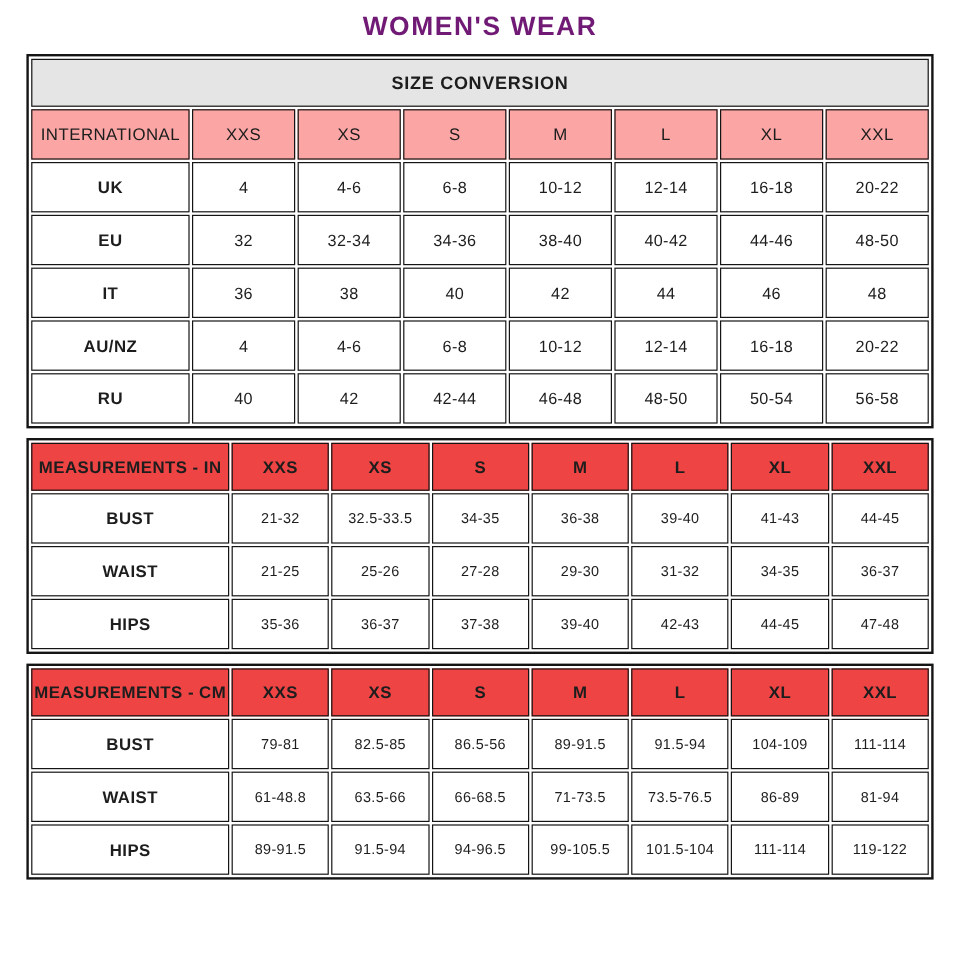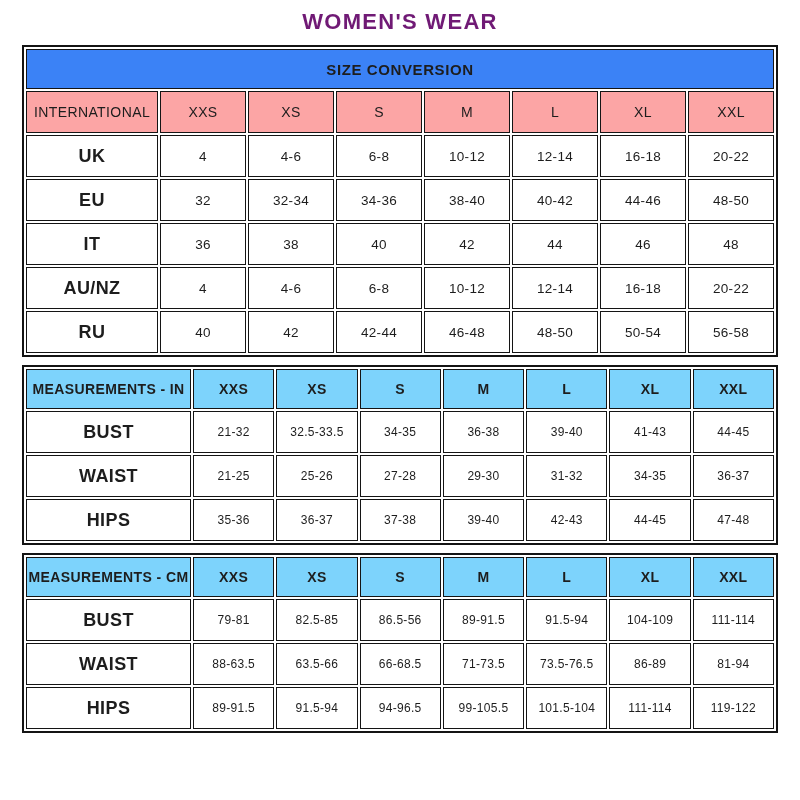--- a/index.html
+++ b/index.html
@@ -44,43 +44,43 @@
     vertical-align: middle;
     padding: 0;
     color: #1d1d1d;
     overflow: hidden;
     white-space: nowrap;
   }
   .t1 col.label-col  { width: 132px; }
   .t23 col.label-col { width: 165px; }
 
   .caption-cell {
-    background: #3b82f6;
+    background: #e5e5e5;
     font-weight: 700;
     font-size: 15px;
     letter-spacing: 0.6px;
     height: 38px;
   }
   .plain-hdr {
     background: #fca5a5;
     font-weight: 400;
     font-size: 14px;
     letter-spacing: 0.4px;
     height: 40px;
   }
   .gray-hdr {
-    background: #7dd3fc;
+    background: #ef4444;
     font-weight: 700;
     font-size: 14px;
     letter-spacing: 0.4px;
     height: 38px;
   }
   .row-label {
     font-weight: 600;
-    font-size: 18px;
+    font-size: 14px;
     letter-spacing: 0.4px;
   }
   .t1 .row-label, .t1 .value-cell { height: 40px; }
   .t23 .row-label, .t23 .value-cell { height: 40px; }
   .t1 .value-cell { font-size: 13.5px; letter-spacing: 0.3px; }
   .t23 .value-cell { font-size: 12px; letter-spacing: 0.3px; margin-top: 32px; }
 </style>
 </head>
 <body>
 
@@ -247,21 +247,21 @@
           <td class="value-cell">79-81</td>
           <td class="value-cell">82.5-85</td>
           <td class="value-cell">86.5-56</td>
           <td class="value-cell">89-91.5</td>
           <td class="value-cell">91.5-94</td>
           <td class="value-cell">104-109</td>
           <td class="value-cell">111-114</td>
         </tr>
         <tr>
           <td class="row-label">WAIST</td>
-          <td class="value-cell">88-63.5</td>
+          <td class="value-cell">61-48.8</td>
           <td class="value-cell">63.5-66</td>
           <td class="value-cell">66-68.5</td>
           <td class="value-cell">71-73.5</td>
           <td class="value-cell">73.5-76.5</td>
           <td class="value-cell">86-89</td>
           <td class="value-cell">81-94</td>
         </tr>
         <tr>
           <td class="row-label">HIPS</td>
           <td class="value-cell">89-91.5</td>

